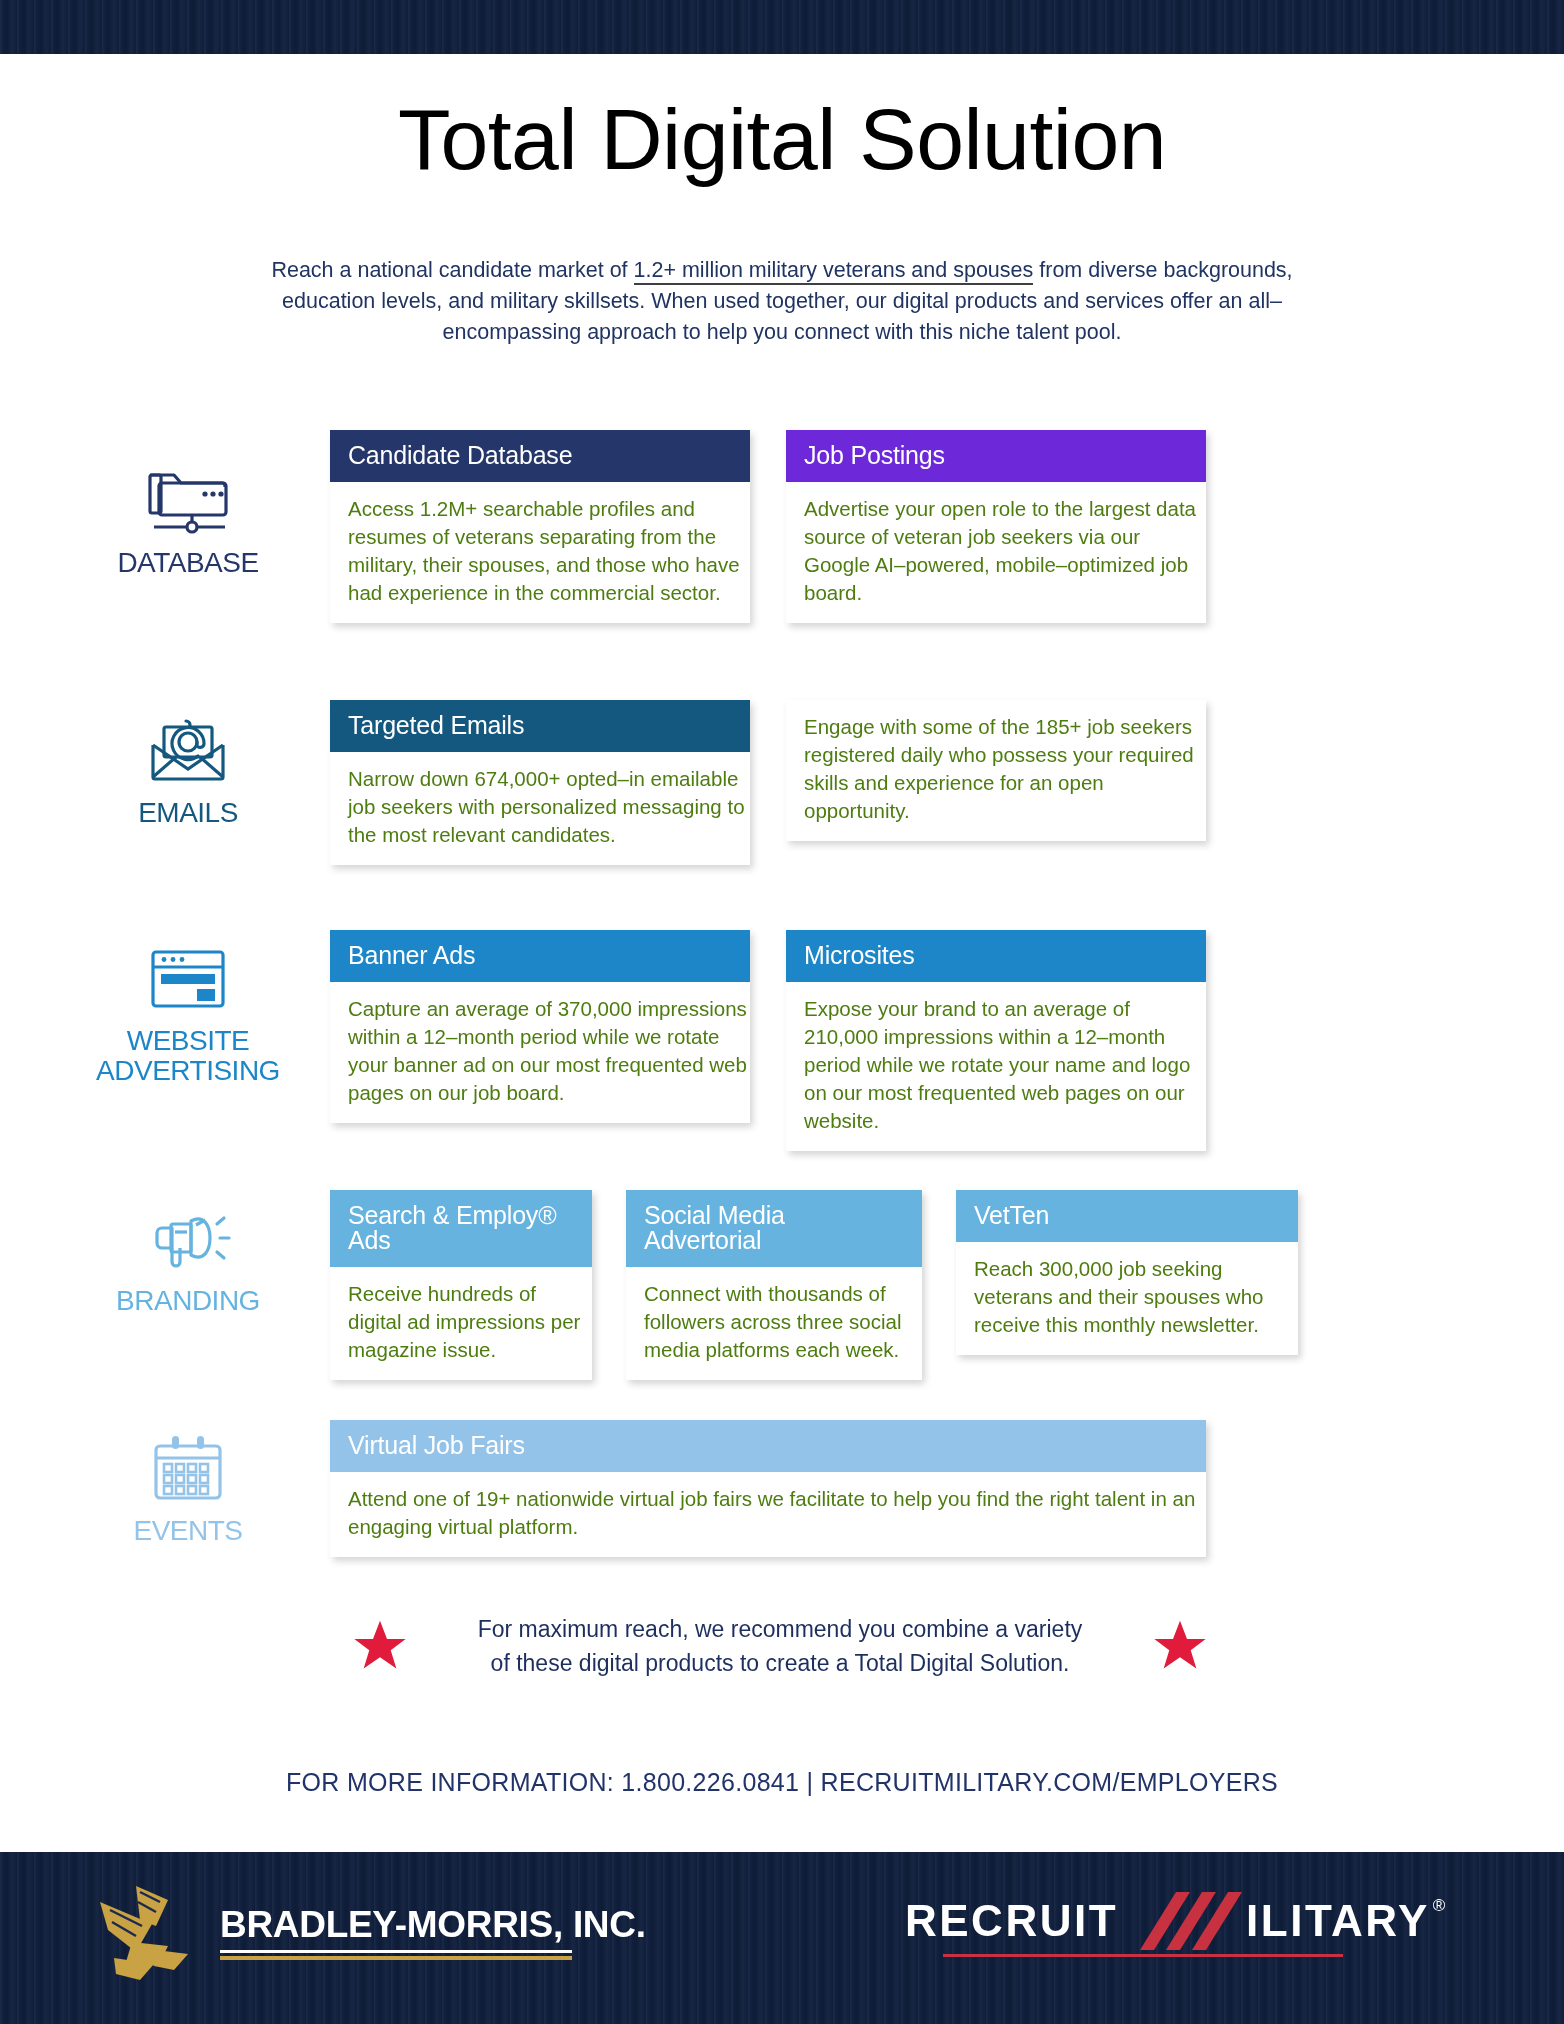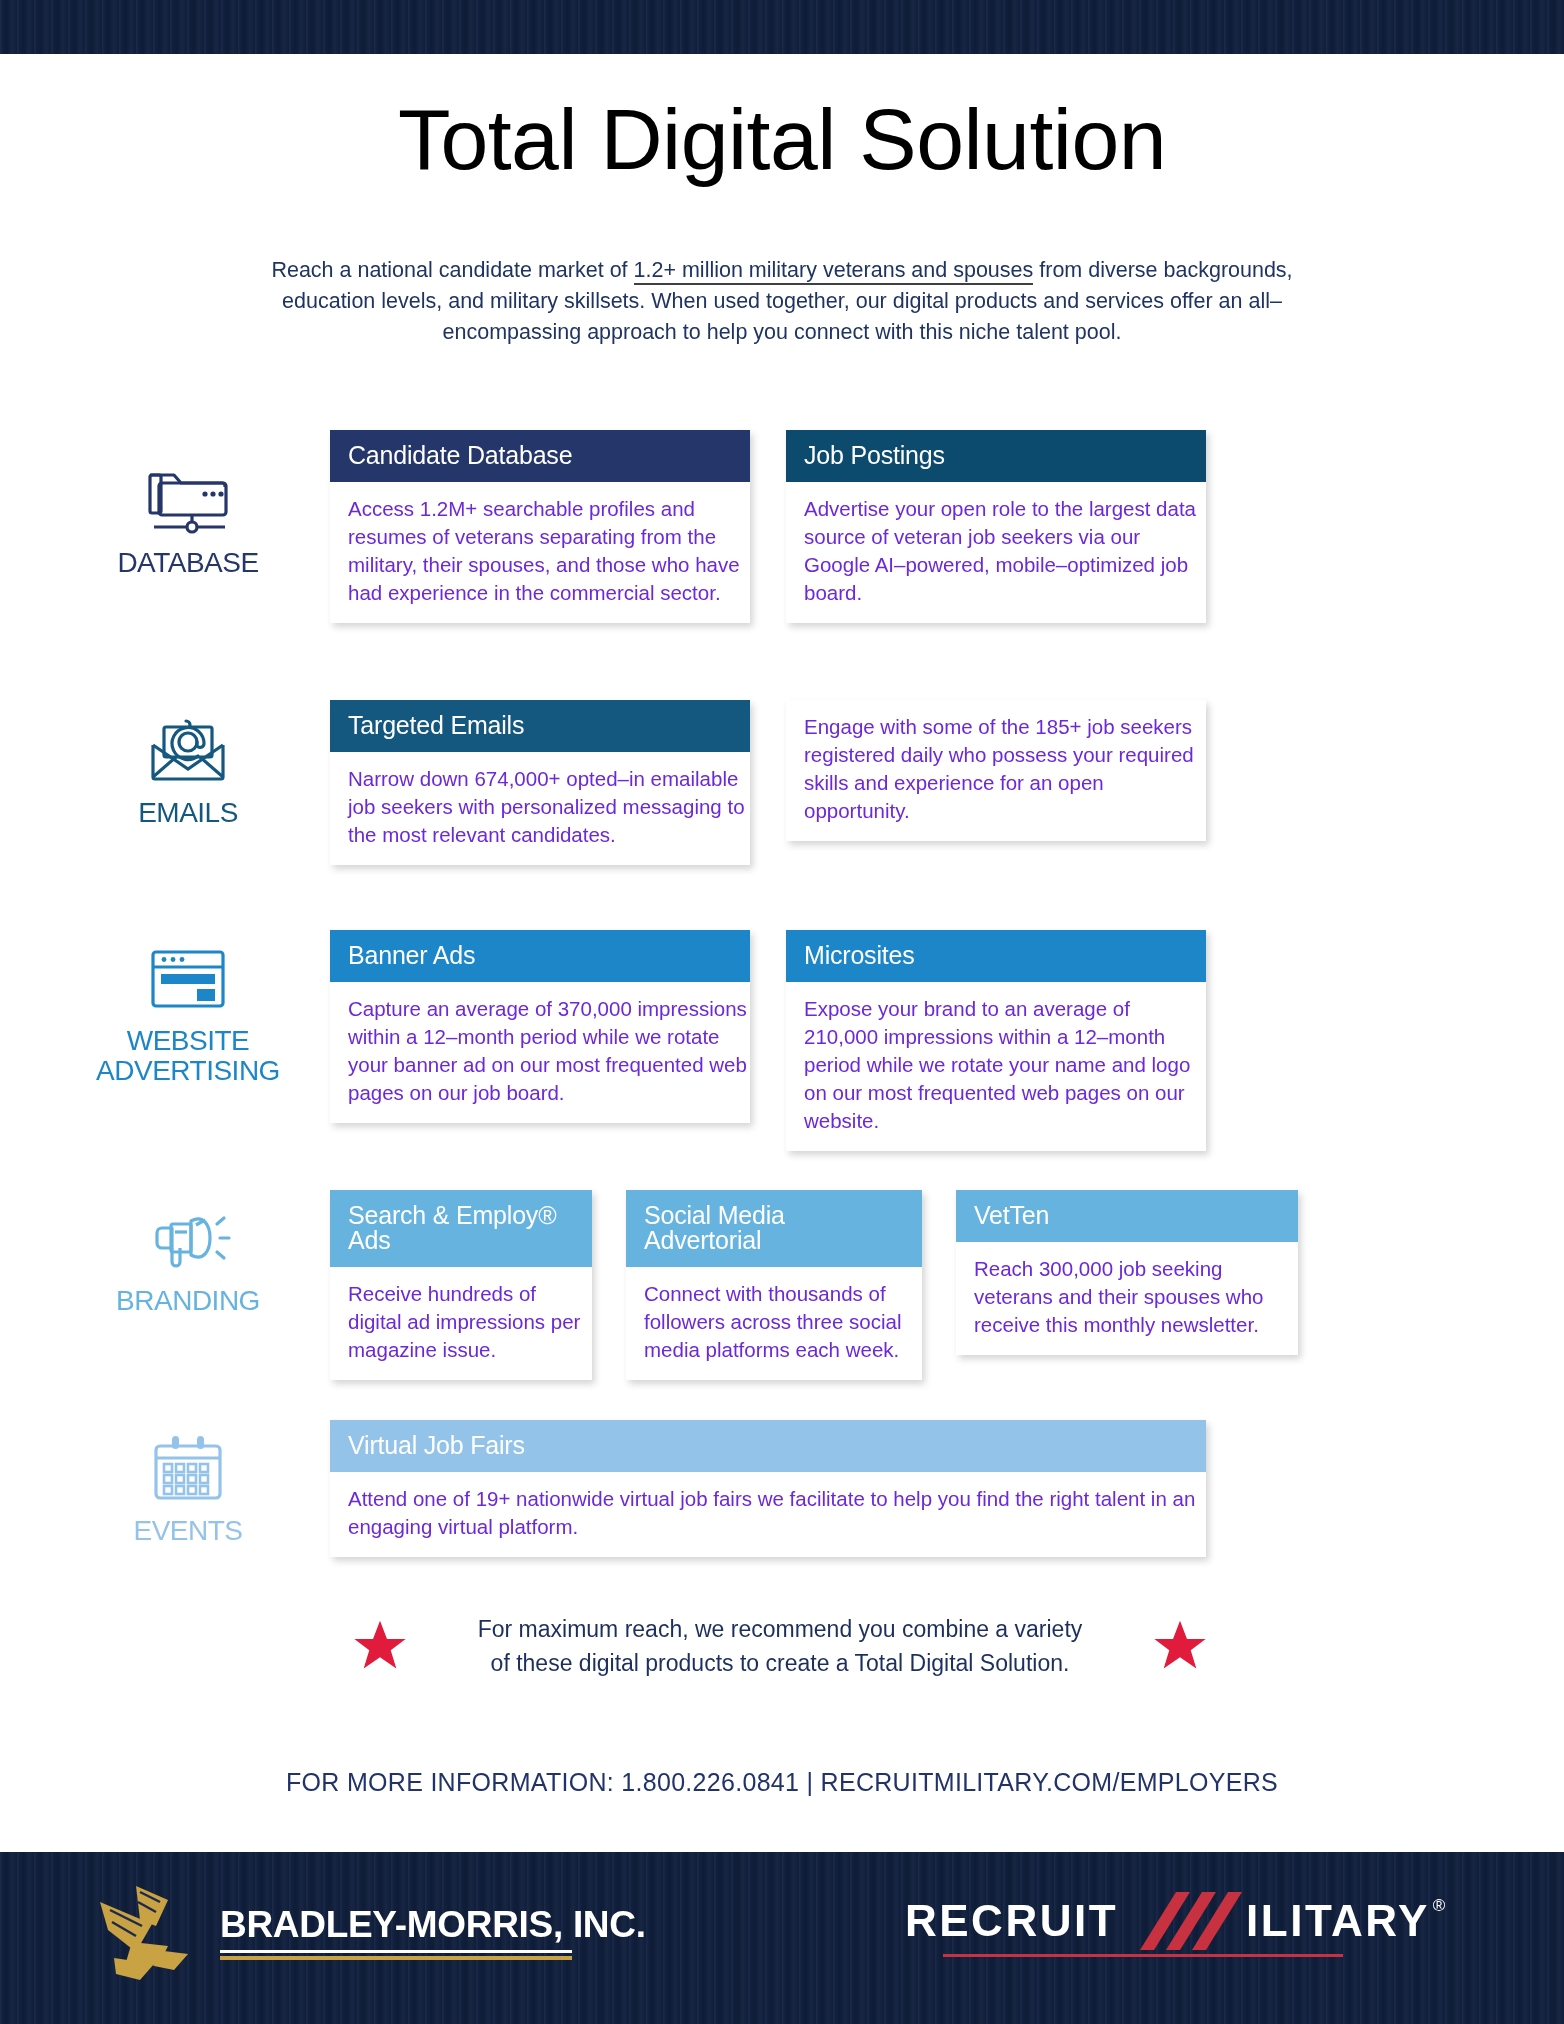--- a/index.html
+++ b/index.html
@@ -107,21 +107,21 @@
   }
   .card-head {
     color: #ffffff;
     font-size: 25px;
     line-height: 1;
     padding: 13px 18px 14px 18px;
     font-weight: 400;
     letter-spacing: -0.2px;
   }
   .card-body {
-    color: #6d28d9;
+    color: #4d7c0f;
     font-size: 20.5px;
     line-height: 28px;
     padding: 13px 2px 16px 18px;
   }
 
   
   #row-database  { top: 430px; left: 330px; }
   #row-emails    { top: 700px; left: 330px; }
   #row-website   { top: 930px; left: 330px; }
   #row-branding  { top: 1190px; left: 330px; gap: 6px; }
@@ -235,21 +235,21 @@
     <div class="cat-label" style="color:#25366b">DATABASE</div>
   </div>
 
   <div class="row" id="row-database">
     <div class="card" style="width:420px">
       <div class="card-head" style="background:#25366b">Candidate Database</div>
       <div class="card-body" style="min-height:124px">Access 1.2M+ searchable profiles and resumes of veterans separating from the military, their spouses, and those who have had experience in the commercial sector.</div>
     </div>
     <div class="gap"></div>
     <div class="card" style="width:420px">
-      <div class="card-head" style="background:#0c4a6e">Job Postings</div>
+      <div class="card-head" style="background:#6d28d9">Job Postings</div>
       <div class="card-body" style="min-height:124px">Advertise your open role to the largest data source of veteran job seekers via our Google AI–powered, mobile–optimized job board.</div>
     </div>
   </div>
 
   <div class="cat" id="cat-emails">
     <div class="cat-icon">
       <svg width="86" height="68" viewBox="0 0 86 68" fill="none" stroke="#15587f" stroke-width="3.2">
         <path d="M41 4 a4 4 0 0 1 4 4 v2" stroke-linecap="round"></path>
         <rect x="19" y="10" width="48" height="30" rx="2"></rect>
         <circle cx="43" cy="25" r="9"></circle>

